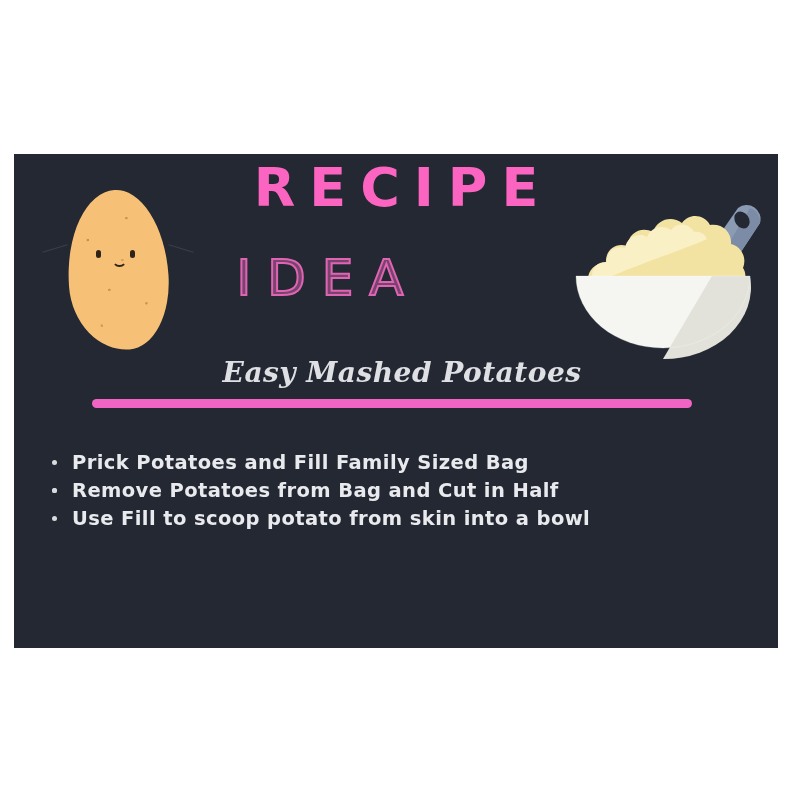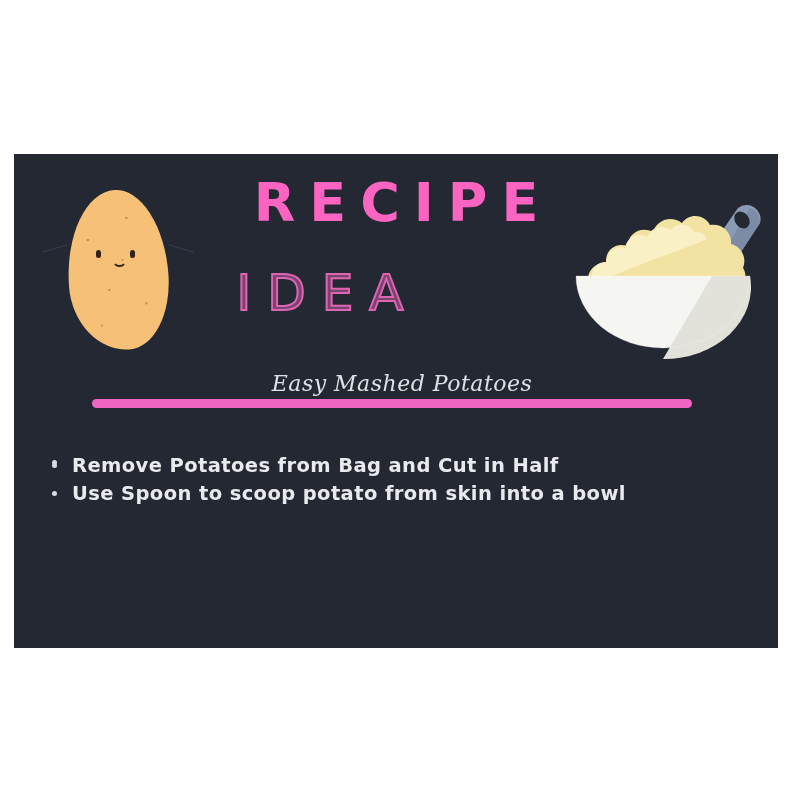--- a/index.html
+++ b/index.html
@@ -75,22 +75,22 @@
 
   
   .subtitle {
     position: absolute;
     left: 78px;
     top: 202px;
     width: 620px;
     text-align: center;
     font-family: "DejaVu Serif", serif;
     font-style: italic;
-    font-size: 22px;
-    font-weight: normal;
+    font-size: 28px;
+    font-weight: bold;
     color: #dfe0e4;
     letter-spacing: 0.5px;
     white-space: nowrap;
   }
 
   
   .divider {
     position: absolute;
     left: 78px;
     top: 245px;
@@ -197,21 +197,21 @@
   
   .bowl {
     position: absolute;
     left: 548px;
     top: 18px;
     width: 210px;
     height: 195px;
   }
 
   
-  .nosel { user-select: none; margin-top: 15px; }
+  .nosel { user-select: none; }
 </style>
 </head>
 <body>
 
 <div id="canvas">
 
   <div class="card">
 
     <div class="potato">
       <div class="arm left"></div>
@@ -271,25 +271,29 @@
       <div class="title-idea nosel">IDEA</div>
     </div>
 
     <div class="subtitle nosel">Easy Mashed Potatoes</div>
 
     <div class="divider"></div>
 
     <ul class="steps">
       <li class="step">
         <span class="dot"></span>
+        <span>Prick Potatoes and Fill Family Sized Bag</span>
+      </li>
+      <li class="step">
+        <span class="dot"></span>
       </li>
       <li class="step">
         <span class="dot"></span>
         <span>Remove Potatoes from Bag and Cut in Half</span>
       </li>
       <li class="step">
         <span class="dot"></span>
-        <span>Use Spoon to scoop potato from skin into a bowl</span>
+        <span>Use Fill to scoop potato from skin into a bowl</span>
       </li>
     </ul>
 
   </div>
 </div>
 
 </body></html>

